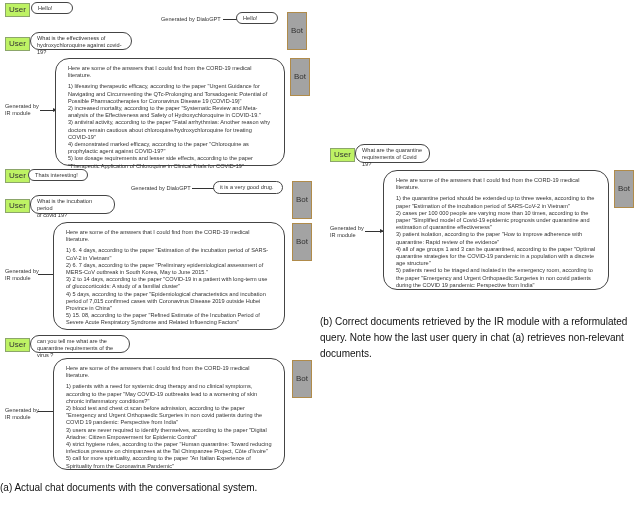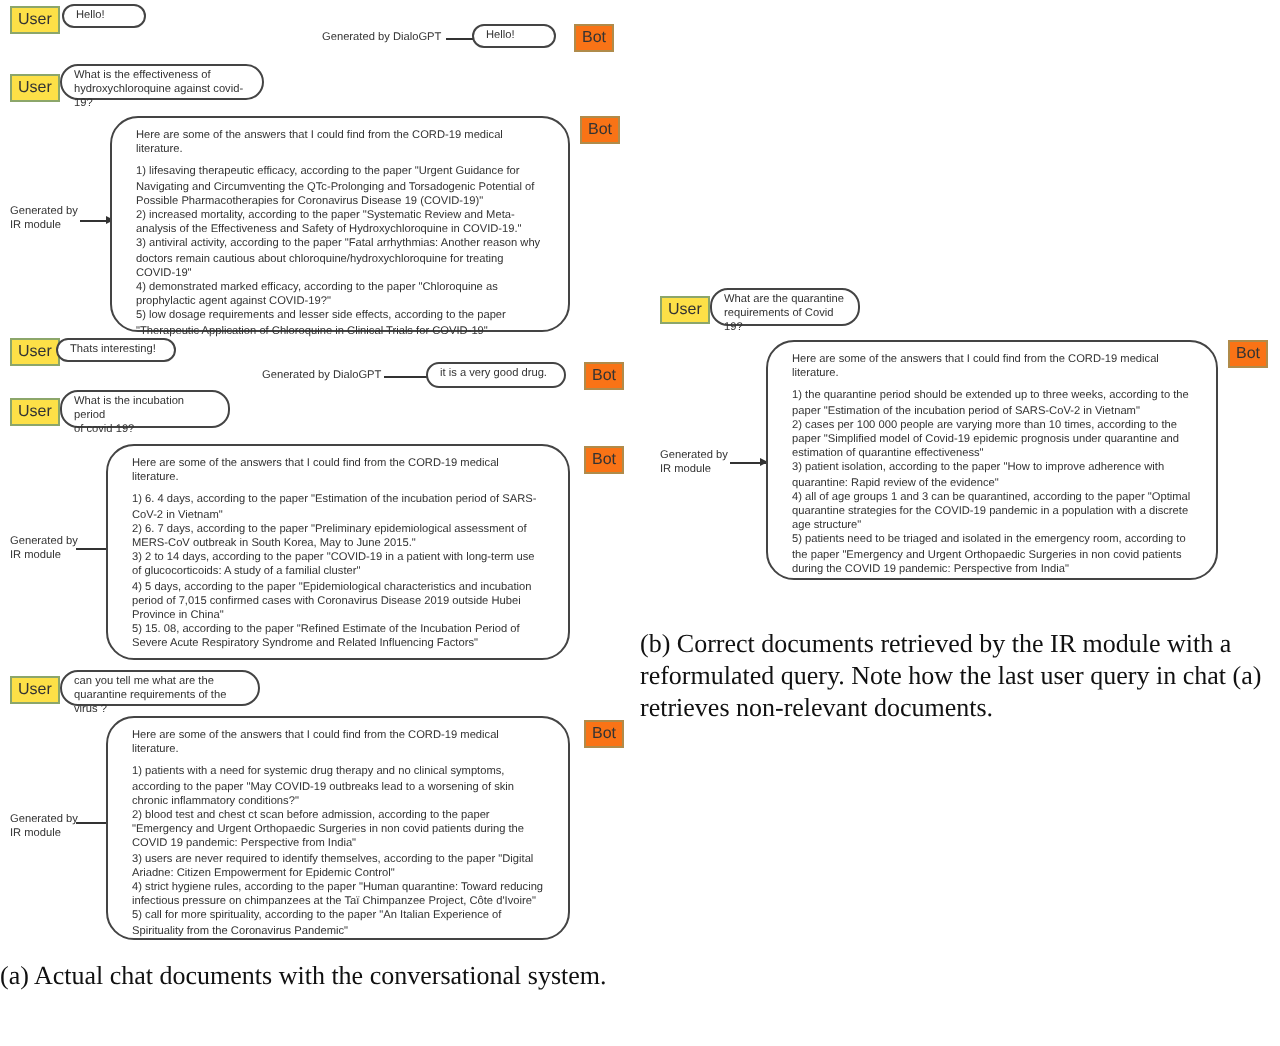--- a/index.html
+++ b/index.html
@@ -1,36 +1,36 @@
 <!DOCTYPE html>
 <html><head>
 <meta charset="utf-8">
 <style>
   html, body { margin:0; padding:0; background:#ffffff; }
   body { width:640px; height:523px; position:relative; overflow:hidden;
          font-family:"Liberation Sans", sans-serif; color:#222; }
-  .user-tag { position:absolute; background:#fde047; border:1px solid #8ca66a;
+  .user-tag { position:absolute; background:#bef264; border:1px solid #8ca66a;
               font-size:8px; padding:1px 3px; color:#333; line-height:10px; }
-  .bot-tag { position:absolute; background:#f97316; border:1px solid #b08b4a;
-             font-size:8px; padding:1px 3px; color:#333; line-height:10px; }
+  .bot-tag { position:absolute; background:#a3a3a3; border:1px solid #b08b4a;
+             font-size:8px; padding:13px 3px; color:#333; line-height:10px; }
   .bubble { position:absolute; border:1px solid #444; border-radius:9px;
             font-size:5.6px; line-height:7px; color:#333; padding:2px 6px;
             box-sizing:border-box; background:#fff; white-space:pre-line; }
   .big-bubble { position:absolute; border:1px solid #444; border-radius:14px;
                 font-size:5.6px; line-height:7.2px; color:#333; padding:6px 12px;
                 box-sizing:border-box; background:#fff; }
   .big-bubble .intro { margin-bottom:4px; }
   .big-bubble .item { margin:0; }
   .gen-label { position:absolute; font-size:5.6px; line-height:7px; color:#333;
                white-space:pre-line; }
   .arrow { position:absolute; height:1px; background:#333; }
   .arrow::after { content:""; position:absolute; right:-1px; top:-2px;
                   border-left:4px solid #333; border-top:2.5px solid transparent;
                   border-bottom:2.5px solid transparent; }
-  .caption { position:absolute; font-family:Liberation Serif, serif; font-size:13px;
+  .caption { position:absolute; font-family:Liberation Sans, sans-serif; font-size:10px;
              line-height:16px; color:#111; }
 </style>
 </head>
 <body>
 
 <div>
 
   <div class="user-tag" style="left:5px;top:3px;">User</div>
   <div class="bubble" style="left:31px;top:2px;width:42px;height:12px;">Hello!</div>
 

